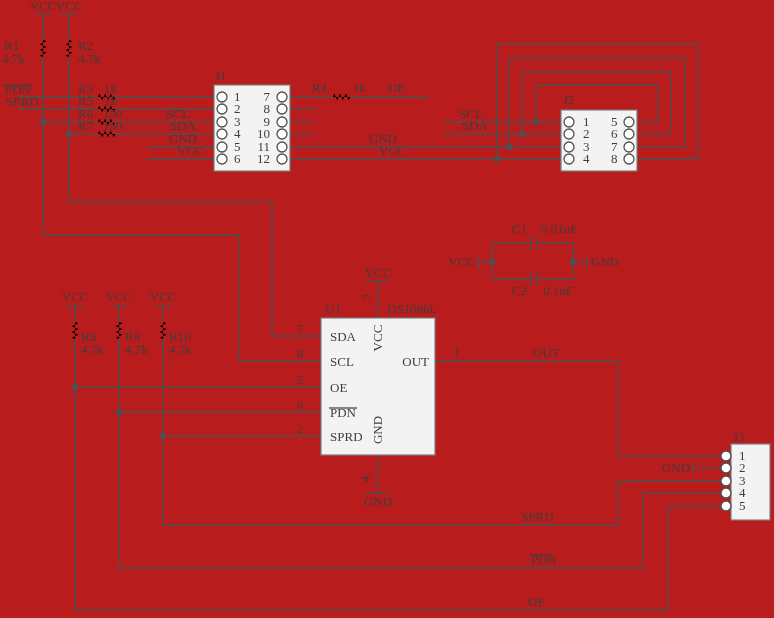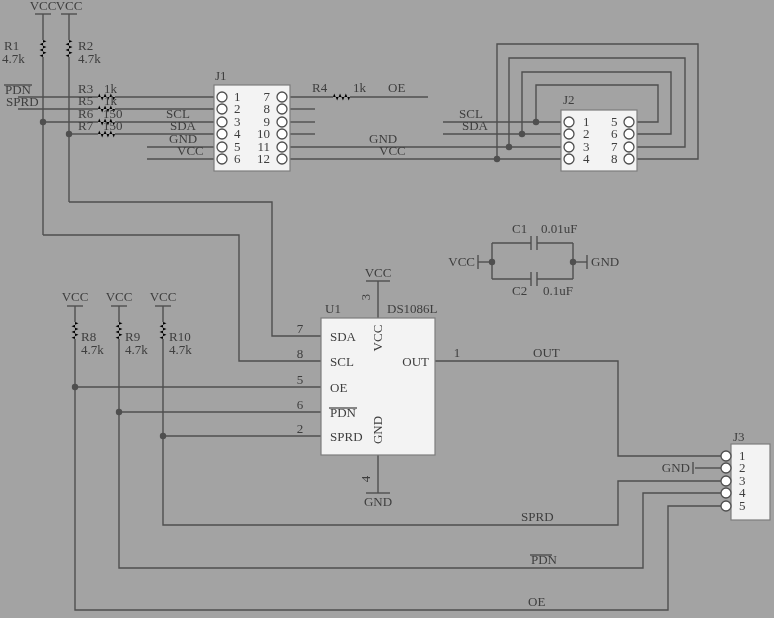--- a/index.html
+++ b/index.html
@@ -1,16 +1,16 @@
 <!DOCTYPE html>
 <html><head>
 <meta charset="utf-8">
 <style>
   html,body{margin:0;padding:0;background:#ffffff;}
-  .page{width:774px;height:618px;position:relative;background:#a3a3a3;}
+  .page{width:774px;height:618px;position:relative;background:#b91c1c;}
   svg{display:block;}
   text{font-family:"Liberation Serif","DejaVu Serif",serif;fill:#3e3e3e;font-size:13px;}
   .small{font-size:12.5px;}
   .wires line,.wires polyline,.wires path{stroke:#4f4f4f;stroke-width:1.4;fill:none;}
   .compbox{fill:#f3f3f3;stroke:#7d7d7d;stroke-width:1.2;}
   .pincirc circle{fill:#ffffff;stroke:#4f4f4f;stroke-width:1.3;}
   .dots circle{fill:#4f4f4f;stroke:none;}
   .ovl{stroke:#3e3e3e;stroke-width:1.2;}
 </style>
 </head>

